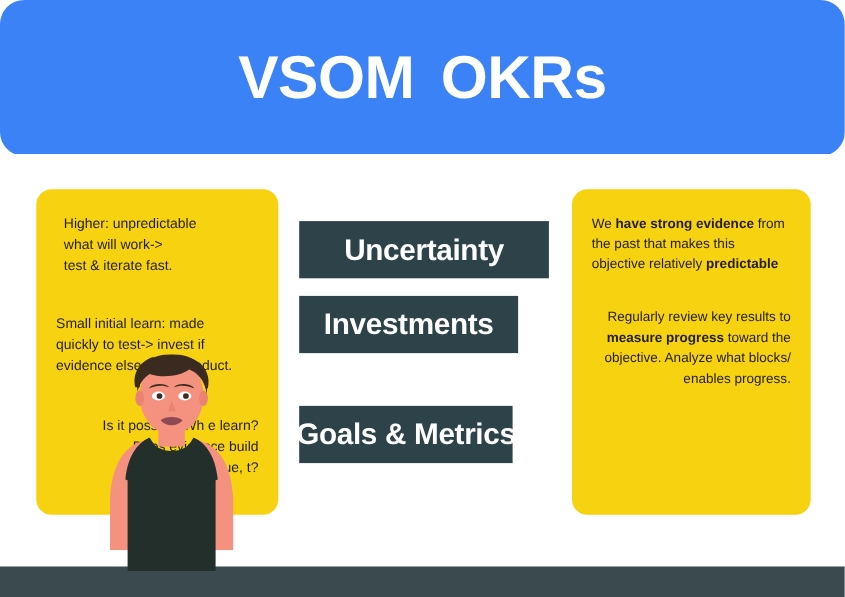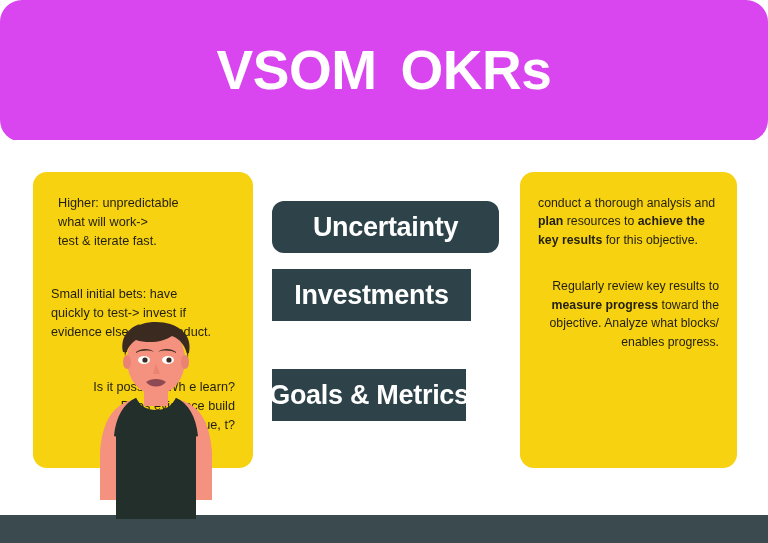--- a/index.html
+++ b/index.html
@@ -7,21 +7,21 @@
   body {
     font-family:"Liberation Sans", sans-serif;
     background:#ffffff;
     position:relative;
     overflow:hidden;
   }
 
   
   #header {
     position:absolute; left:0; top:0; width:768px; height:142px;
-    background:#d946ef;
+    background:#3b82f6;
     overflow:hidden;
     border-radius:22px;
   }
   #header-inner {
     position:absolute; left:0; top:0; width:768px; height:140px;
     display:flex; align-items:center; justify-content:center;
   }
   .hdr-word {
     color:#ffffff;
     font-size:55px;
@@ -97,21 +97,21 @@
   .center-box {
     position:absolute;
     background:#2d4349;
     display:flex; align-items:center; justify-content:center;
     color:#ffffff;
     font-size:27px;
     font-weight:bold;
     letter-spacing:-0.3px;
     white-space:nowrap;
   }
-  #box-uncertainty { left:272px; top:201px; width:227px; height:52px;border-radius:12px; }
+  #box-uncertainty { left:272px; top:201px; width:227px; height:52px; }
   #box-investments { left:272px; top:269px; width:199px; height:52px; }
   #box-goals       { left:272px; top:369px; width:194px; height:52px; }
 
   
   #person {
     position:absolute;
     left:92px; top:322px;
     width:128px; height:197px;
     z-index:5;
   }
@@ -131,21 +131,21 @@
 
 <div id="body-area"></div>
 
 <div id="panel-left" class="panel">
   <div class="para p1">
     <span>Higher: unpredictable</span><br>
     <span>what will work-&gt;</span><br>
     <span>test &amp; iterate fast.</span>
   </div>
   <div class="para p2">
-    <span>Small initial bets: have</span><br>
+    <span>Small initial learn: made</span><br>
     <span>quickly to test-&gt; invest if</span><br>
     <span>evidence else re-do product.</span>
   </div>
   <div class="para p3">
     <span>Is it possible Wh         e learn?</span><br>
     <span>Does  evidence                build</span><br>
     <span>Continue,                         t?</span>
   </div>
 </div>
 
@@ -153,22 +153,22 @@
   <span>Uncertainty</span>
 </div>
 <div id="box-investments" class="center-box">
   <span>Investments</span>
 </div>
 <div id="box-goals" class="center-box">
   <span>Goals &amp; Metrics</span>
 </div>
 
 <div id="panel-right" class="panel">
-  <div class="para r2">
-    <span>conduct a thorough analysis and </span><b>plan</b><span> resources to </span><b>achieve the key results</b><span> for this objective.</span>
+  <div class="para r1">
+    <span>We </span><b>have strong evidence </b><span>from the past that makes this objective relatively </span><b>predictable</b>
   </div>
   <div class="para r3">
     <span>Regularly review key results to </span><b>measure progress</b><span> toward the objective. Analyze what blocks/ enables progress.</span>
   </div>
 </div>
 
 <svg id="person" viewBox="0 0 128 197">
 
   <path d="M40 78 C18 84 10 104 8 130 L8 178 L26 178 L26 132 C27 116 32 104 44 98 Z" fill="#f4917f"></path>
   <path d="M88 78 C110 84 118 104 120 130 L120 178 L102 178 L102 132 C101 116 96 104 84 98 Z" fill="#f4917f"></path>

